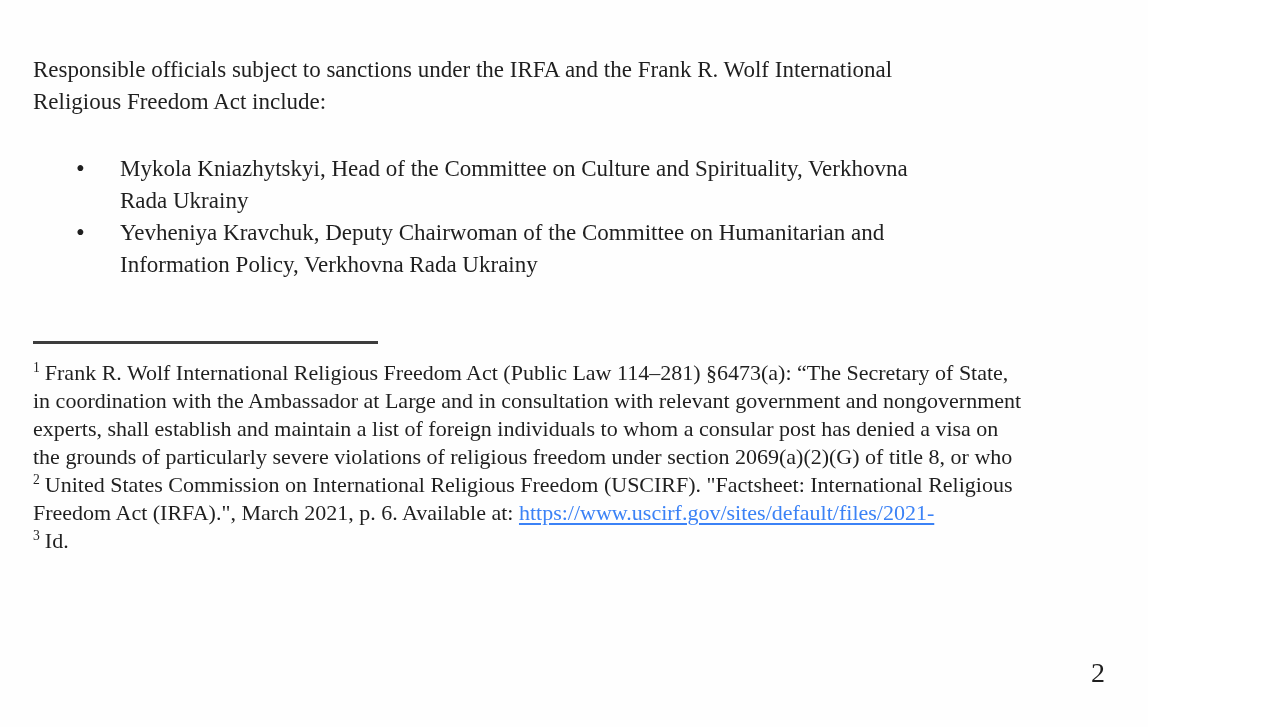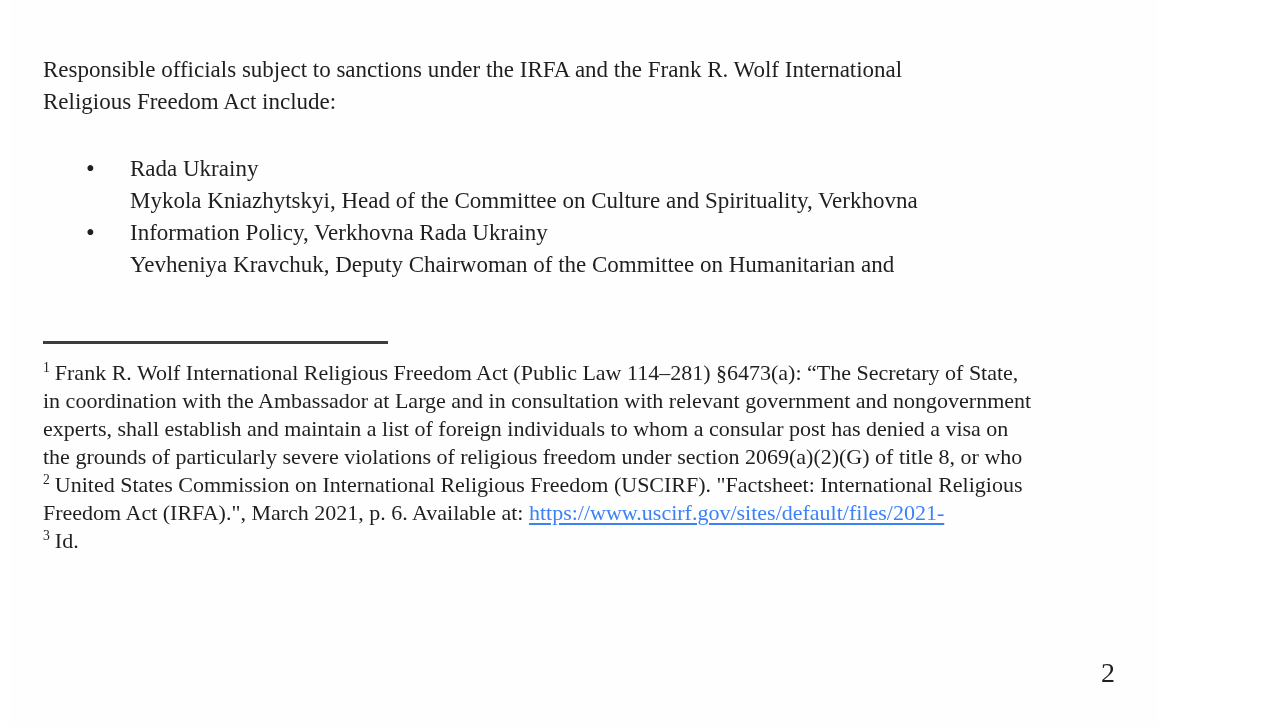--- a/index.html
+++ b/index.html
@@ -8,21 +8,20 @@
     background: #ffffff;
   }
   .page {
     position: relative;
     width: 1148px;
     height: 727px;
     background: #fefefe;
     overflow: hidden;
     font-family: "Liberation Serif", "DejaVu Serif", serif;
     color: #1f1f1f;
-    margin-left: 10px;
   }
   .content {
     position: absolute;
     left: 33px;
     top: 0;
     width: 1085px;
     filter: blur(0.3px);
   }
   .line { white-space: nowrap; }
 
@@ -109,28 +108,28 @@
 
     <div class="intro">
       <div class="line">Responsible officials subject to sanctions under the IRFA and the Frank R. Wolf International</div>
       <div class="line">Religious Freedom Act include:</div>
     </div>
 
     <div class="bullets">
 
       <div class="bullet-item">
         <span class="bullet-dot">•</span>
+        <div class="line">Mykola Kniazhytskyi, Head of the Committee on Culture and Spirituality, Verkhovna</div>
         <div class="line">Rada Ukrainy</div>
-        <div class="line">Mykola Kniazhytskyi, Head of the Committee on Culture and Spirituality, Verkhovna</div>
       </div>
 
       <div class="bullet-item">
         <span class="bullet-dot">•</span>
+        <div class="line">Yevheniya Kravchuk, Deputy Chairwoman of the Committee on Humanitarian and</div>
         <div class="line">Information Policy, Verkhovna Rada Ukrainy</div>
-        <div class="line">Yevheniya Kravchuk, Deputy Chairwoman of the Committee on Humanitarian and</div>
       </div>
 
     </div>
 
     <div class="fn-rule"></div>
 
     <div class="footnotes">
 
       <div>
         <div class="fn-line"><sup class="fn-marker">1</sup><span>Frank R. Wolf International Religious Freedom Act (Public Law 114–281) §6473(a): “The Secretary of State,</span></div>

